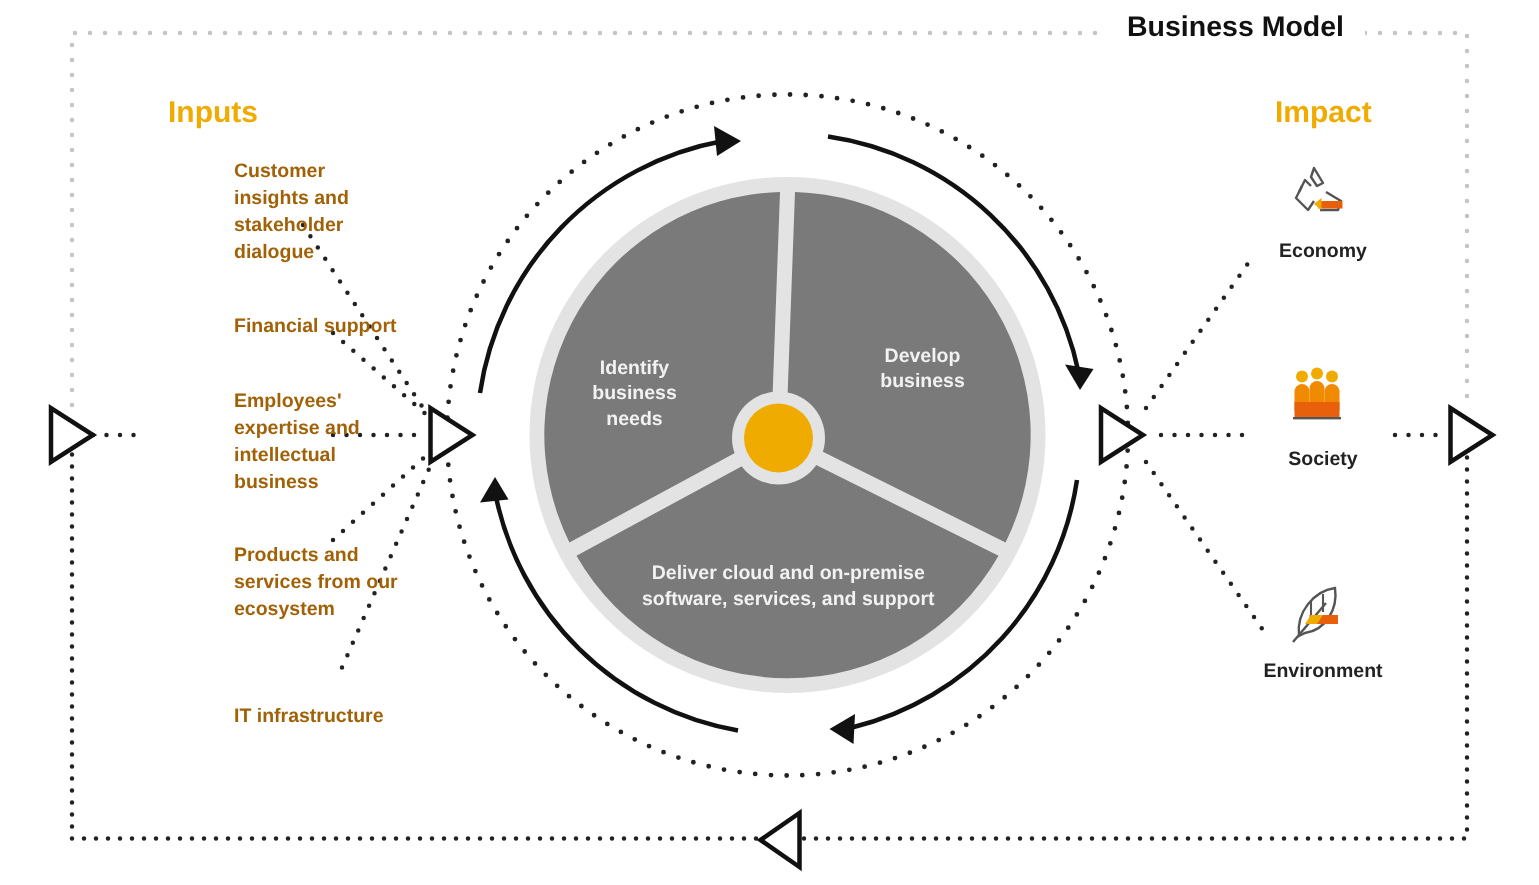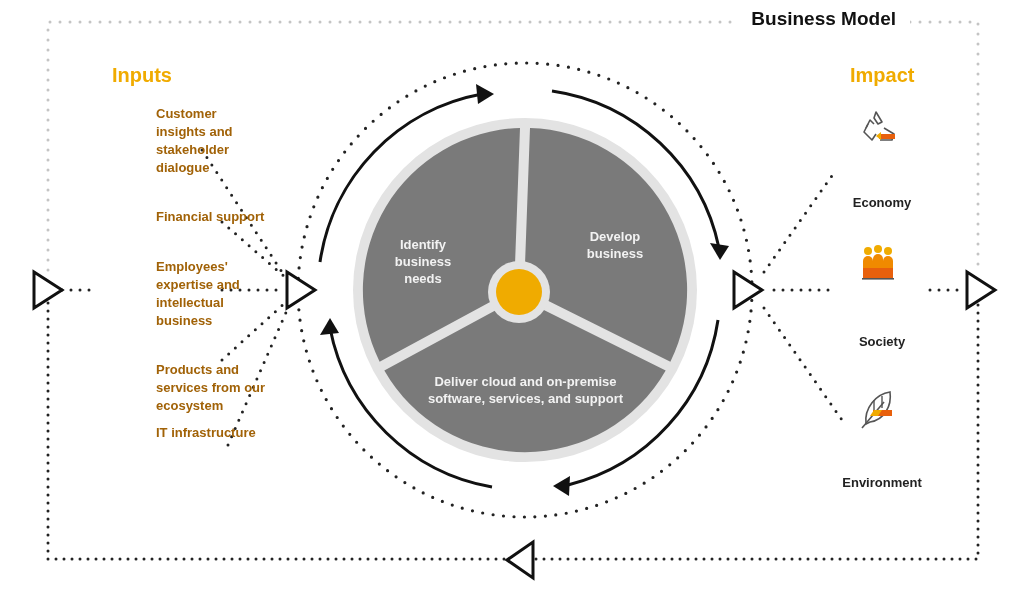--- a/index.html
+++ b/index.html
@@ -5,21 +5,21 @@
   html, body { margin: 0; padding: 0; background: #ffffff; }
   body { width: 1026px; height: 590px; position: relative; overflow: hidden;
          font-family: "Liberation Sans", "DejaVu Sans", sans-serif; color: #222; }
   #diagram { position: absolute; left: 0; top: 0; }
   .title { position: absolute; top: 8px; left: 0; width: 910px; text-align: right;
            font-weight: bold; font-size: 19px; color: #111; }
   .title span { background: #fff; padding: 0 14px; }
   .section-head { position: absolute; font-weight: bold; font-size: 20px; color: #f0ab00; }
   .input-label { position: absolute; left: 112px; font-weight: bold; font-size: 13px;
                  line-height: 18px; color: #a16207; margin-left: 44px; }
-  .impact-item { position: absolute; width: 120px; text-align: center; margin-top: 36px; }
+  .impact-item { position: absolute; width: 120px; text-align: center; }
   .impact-label { font-weight: bold; font-size: 13px; color: #222; display: block; margin-top: 4px; }
   .wheel-label { position: absolute; font-weight: bold; font-size: 13px; line-height: 17px;
                  color: #f2f2f2; text-align: center; }
 </style>
 </head>
 <body>
 
 <svg id="diagram" width="1026" height="590" viewBox="0 0 1026 590">
 
   <path d="M48 270 L48 22 L978 22 L978 270" fill="none" stroke="#c4c4c4" stroke-width="3" stroke-linecap="round" stroke-dasharray="0 10"></path>
@@ -101,21 +101,21 @@
 
 <div class="title">
   <span>Business Model</span>
 </div>
 
 <div class="section-head" style="left:112px; top:64px;">Inputs</div>
 <div class="input-label" style="top:105px; width:100px;">Customer insights and stakeholder dialogue</div>
 <div class="input-label" style="top:208px; width:130px;">Financial support</div>
 <div class="input-label" style="top:258px; width:105px;">Employees' expertise and intellectual business</div>
 <div class="input-label" style="top:361px; width:115px;">Products and services from our ecosystem</div>
-<div class="input-label" style="top:424px; width:130px;">IT infrastructure</div>
+<div class="input-label" style="top:468px; width:130px;">IT infrastructure</div>
 
 <div class="wheel-label" style="left:378px; top:220px; width:90px;margin-top:16px;">Identify business needs</div>
 <div class="wheel-label" style="left:570px; top:228px; width:90px;">Develop business</div>
 <div class="wheel-label" style="left:418px; top:373px; width:215px;">Deliver cloud and on-premise software, services, and support</div>
 
 <div class="section-head" style="left:850px; top:64px;">Impact</div>
 <div class="impact-item" style="left:822px; top:155px;">
   <span class="impact-label">Economy</span>
 </div>
 <div class="impact-item" style="left:822px; top:294px;">

